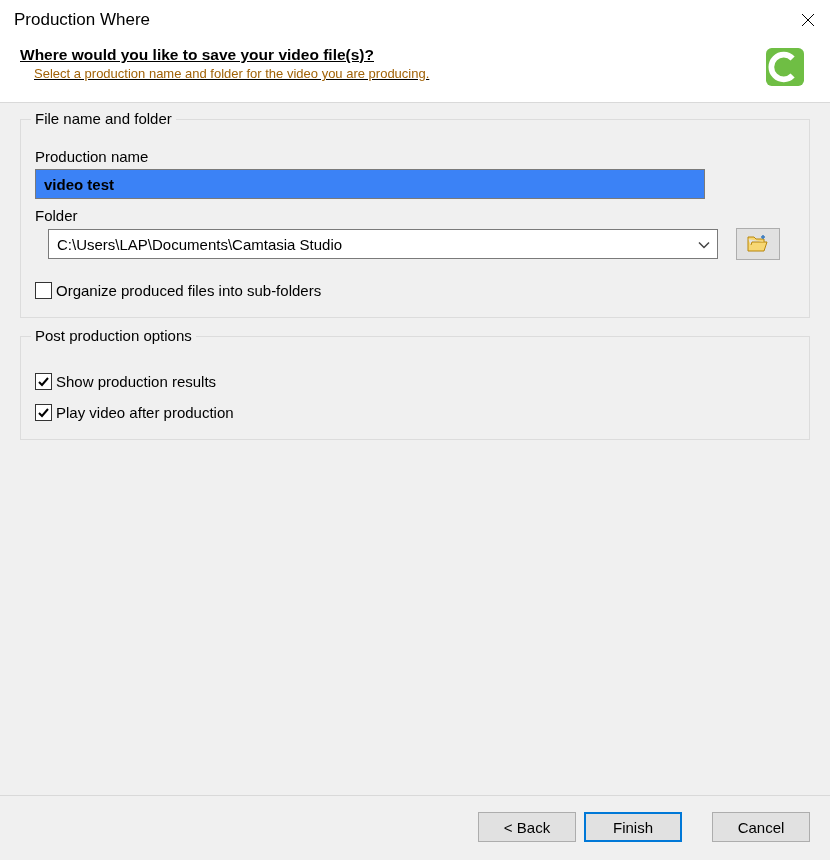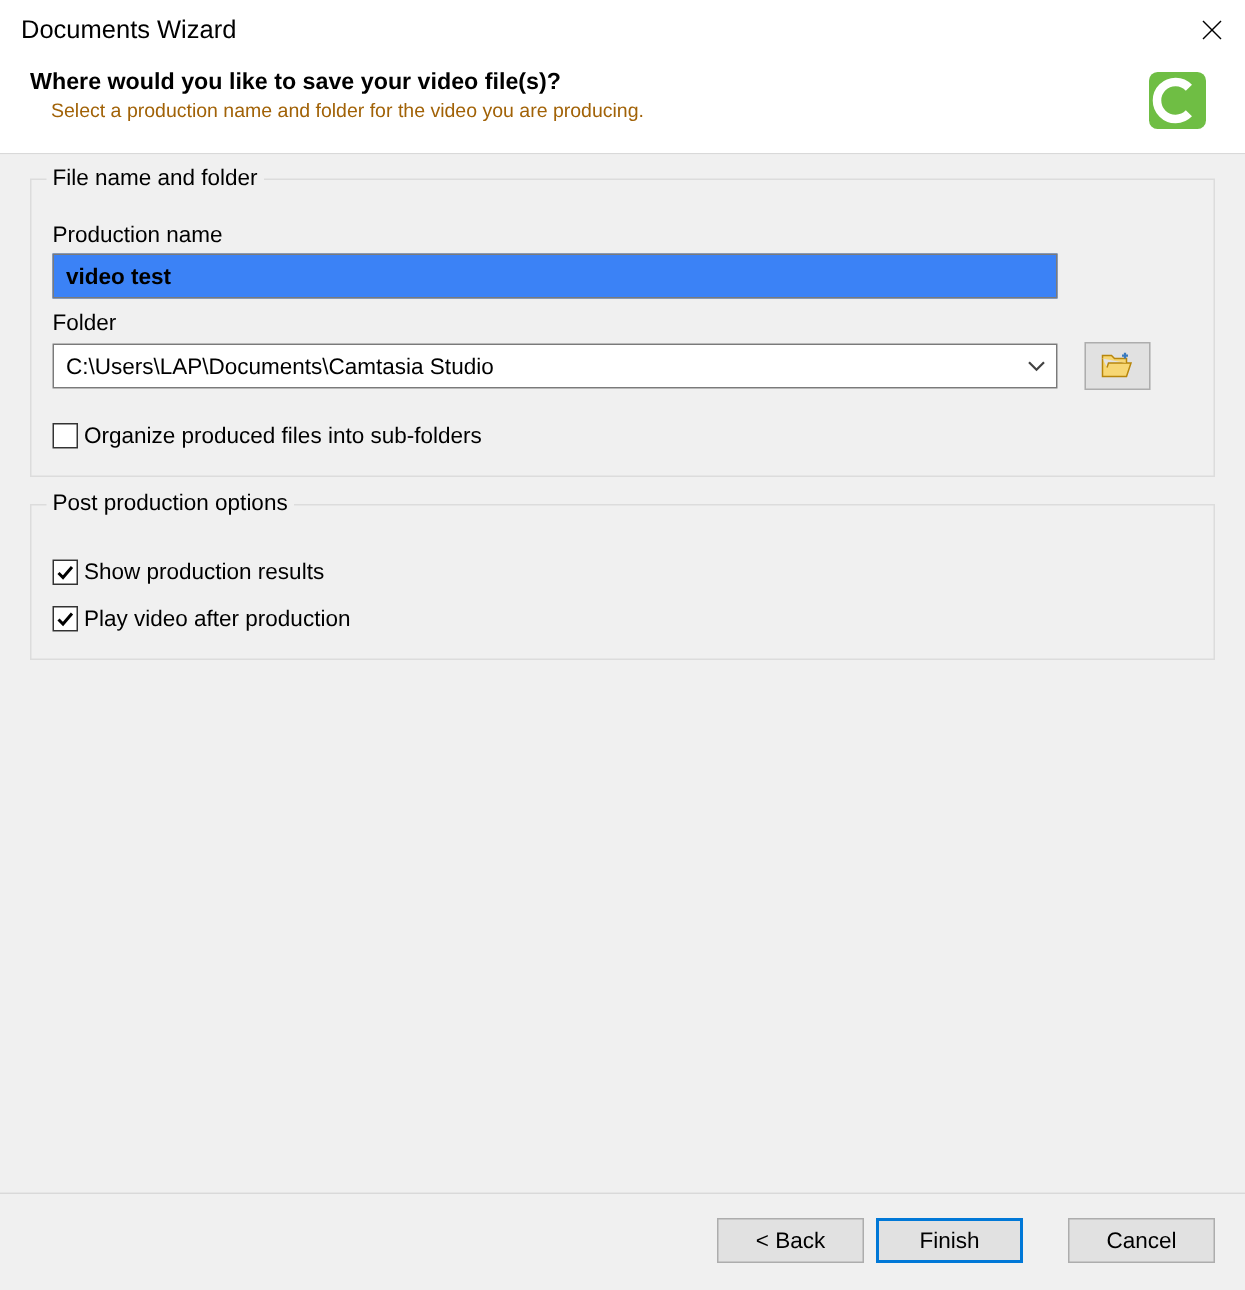--- a/index.html
+++ b/index.html
@@ -44,20 +44,21 @@
       stroke-width: 1;
     }
     
     .header-section {
       background: #ffffff;
       padding: 8px 20px 16px 20px;
       display: flex;
       justify-content: space-between;
       align-items: flex-start;
       border-bottom: 1px solid #d9d9d9;
+      text-decoration: underline;
     }
     .header-text h1 {
       font-size: 15.5px;
       font-weight: bold;
       margin-bottom: 2px;
     }
     .header-text p {
       font-size: 13px;
       padding-left: 14px;
       color: #a16207;
@@ -111,20 +112,21 @@
       font-weight: bold;
     }
     .folder-row {
       display: flex;
       align-items: center;
       gap: 18px;
     }
     .combo-wrap {
       position: relative;
       width: 670px;
+      margin-left: 13px;
     }
     .combo-input {
       width: 100%;
       height: 30px;
       padding: 3px 28px 3px 8px;
       font-size: 15px;
       font-family: inherit;
       border: 1px solid #7a7a7a;
       background: #ffffff;
       outline: none;
@@ -209,21 +211,21 @@
       border: 2px solid #0078d7;
     }
     .gap-after {
       margin-right: 22px;
     }
   </style>
 </head>
 <body>
 
 <div class="titlebar">
-  <span class="titlebar-title">Documents Wizard</span>
+  <span class="titlebar-title">Production Where</span>
   <div class="close-btn">
     <svg viewBox="0 0 14 14">
         <line x1="1" y1="1" x2="13" y2="13"></line>
         <line x1="13" y1="1" x2="1" y2="13"></line>
       </svg>
   </div>
 </div>
 
 <div class="header-section">
   <div class="header-text">

